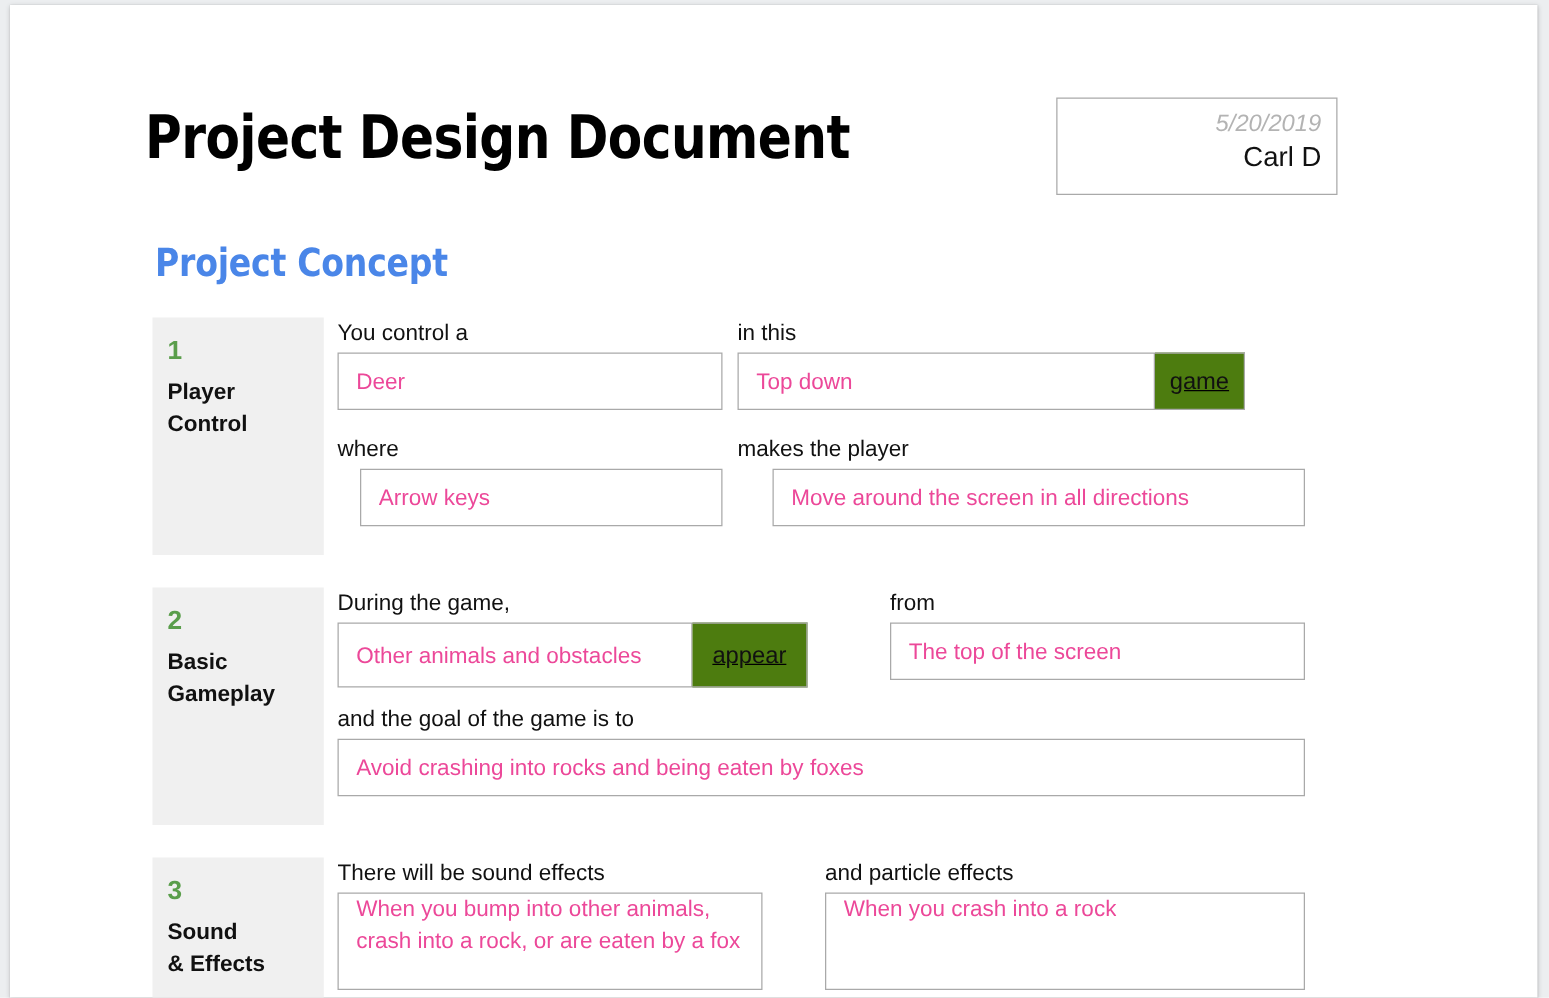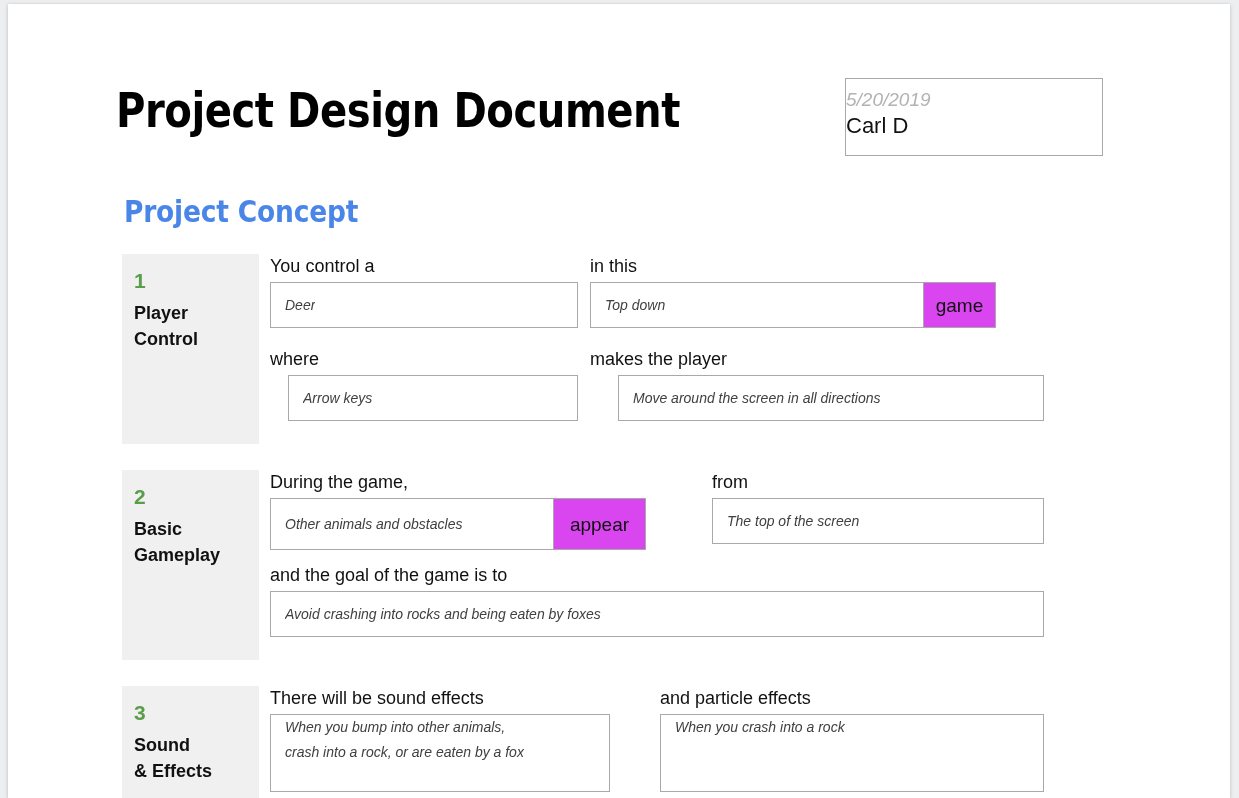--- a/index.html
+++ b/index.html
@@ -48,27 +48,27 @@
     color: #000000;
     white-space: nowrap;
     transform: scaleX(0.93);
     transform-origin: left center;
   }
 
   .meta-box {
     position: absolute;
     left: 837px;
     top: 8px;
-    width: 258px;
+    width: 225px;
     height: 78px;
     border: 1px solid #a9a9a9;
     background: #fff;
     box-sizing: border-box;
     padding: 8px 12px 0 0;
-    text-align: left;
+    text-align: right;
   }
 
   .meta-date {
     font-size: 19px;
     font-style: italic;
     color: #b3b3b3;
     line-height: 26px;
     white-space: nowrap;
   }
 
@@ -165,38 +165,38 @@
     align-items: center;
     flex: 1 1 auto;
     min-width: 0;
   }
 
   .input-box.multiline {
     align-items: flex-start;
   }
 
   .placeholder {
-    font-size: 14px;
-    font-style: italic;
-    color: #404040;
+    font-size: 18px;
+    color: #ec4899;
     line-height: 25px;
     white-space: pre-line;
     overflow: hidden;
   }
 
   .suffix-box {
     border: 1px solid #a9a9a9;
     border-left: none;
-    background: #d946ef;
+    background: #4d7c0f;
     box-sizing: border-box;
     display: flex;
     align-items: center;
     justify-content: center;
     padding: 0 12px;
     flex: 0 0 auto;
+    text-decoration: underline;
   }
 
   .suffix-text {
     font-size: 19px;
     color: #111111;
     line-height: 25px;
     white-space: nowrap;
   }
 </style>
 </head>

